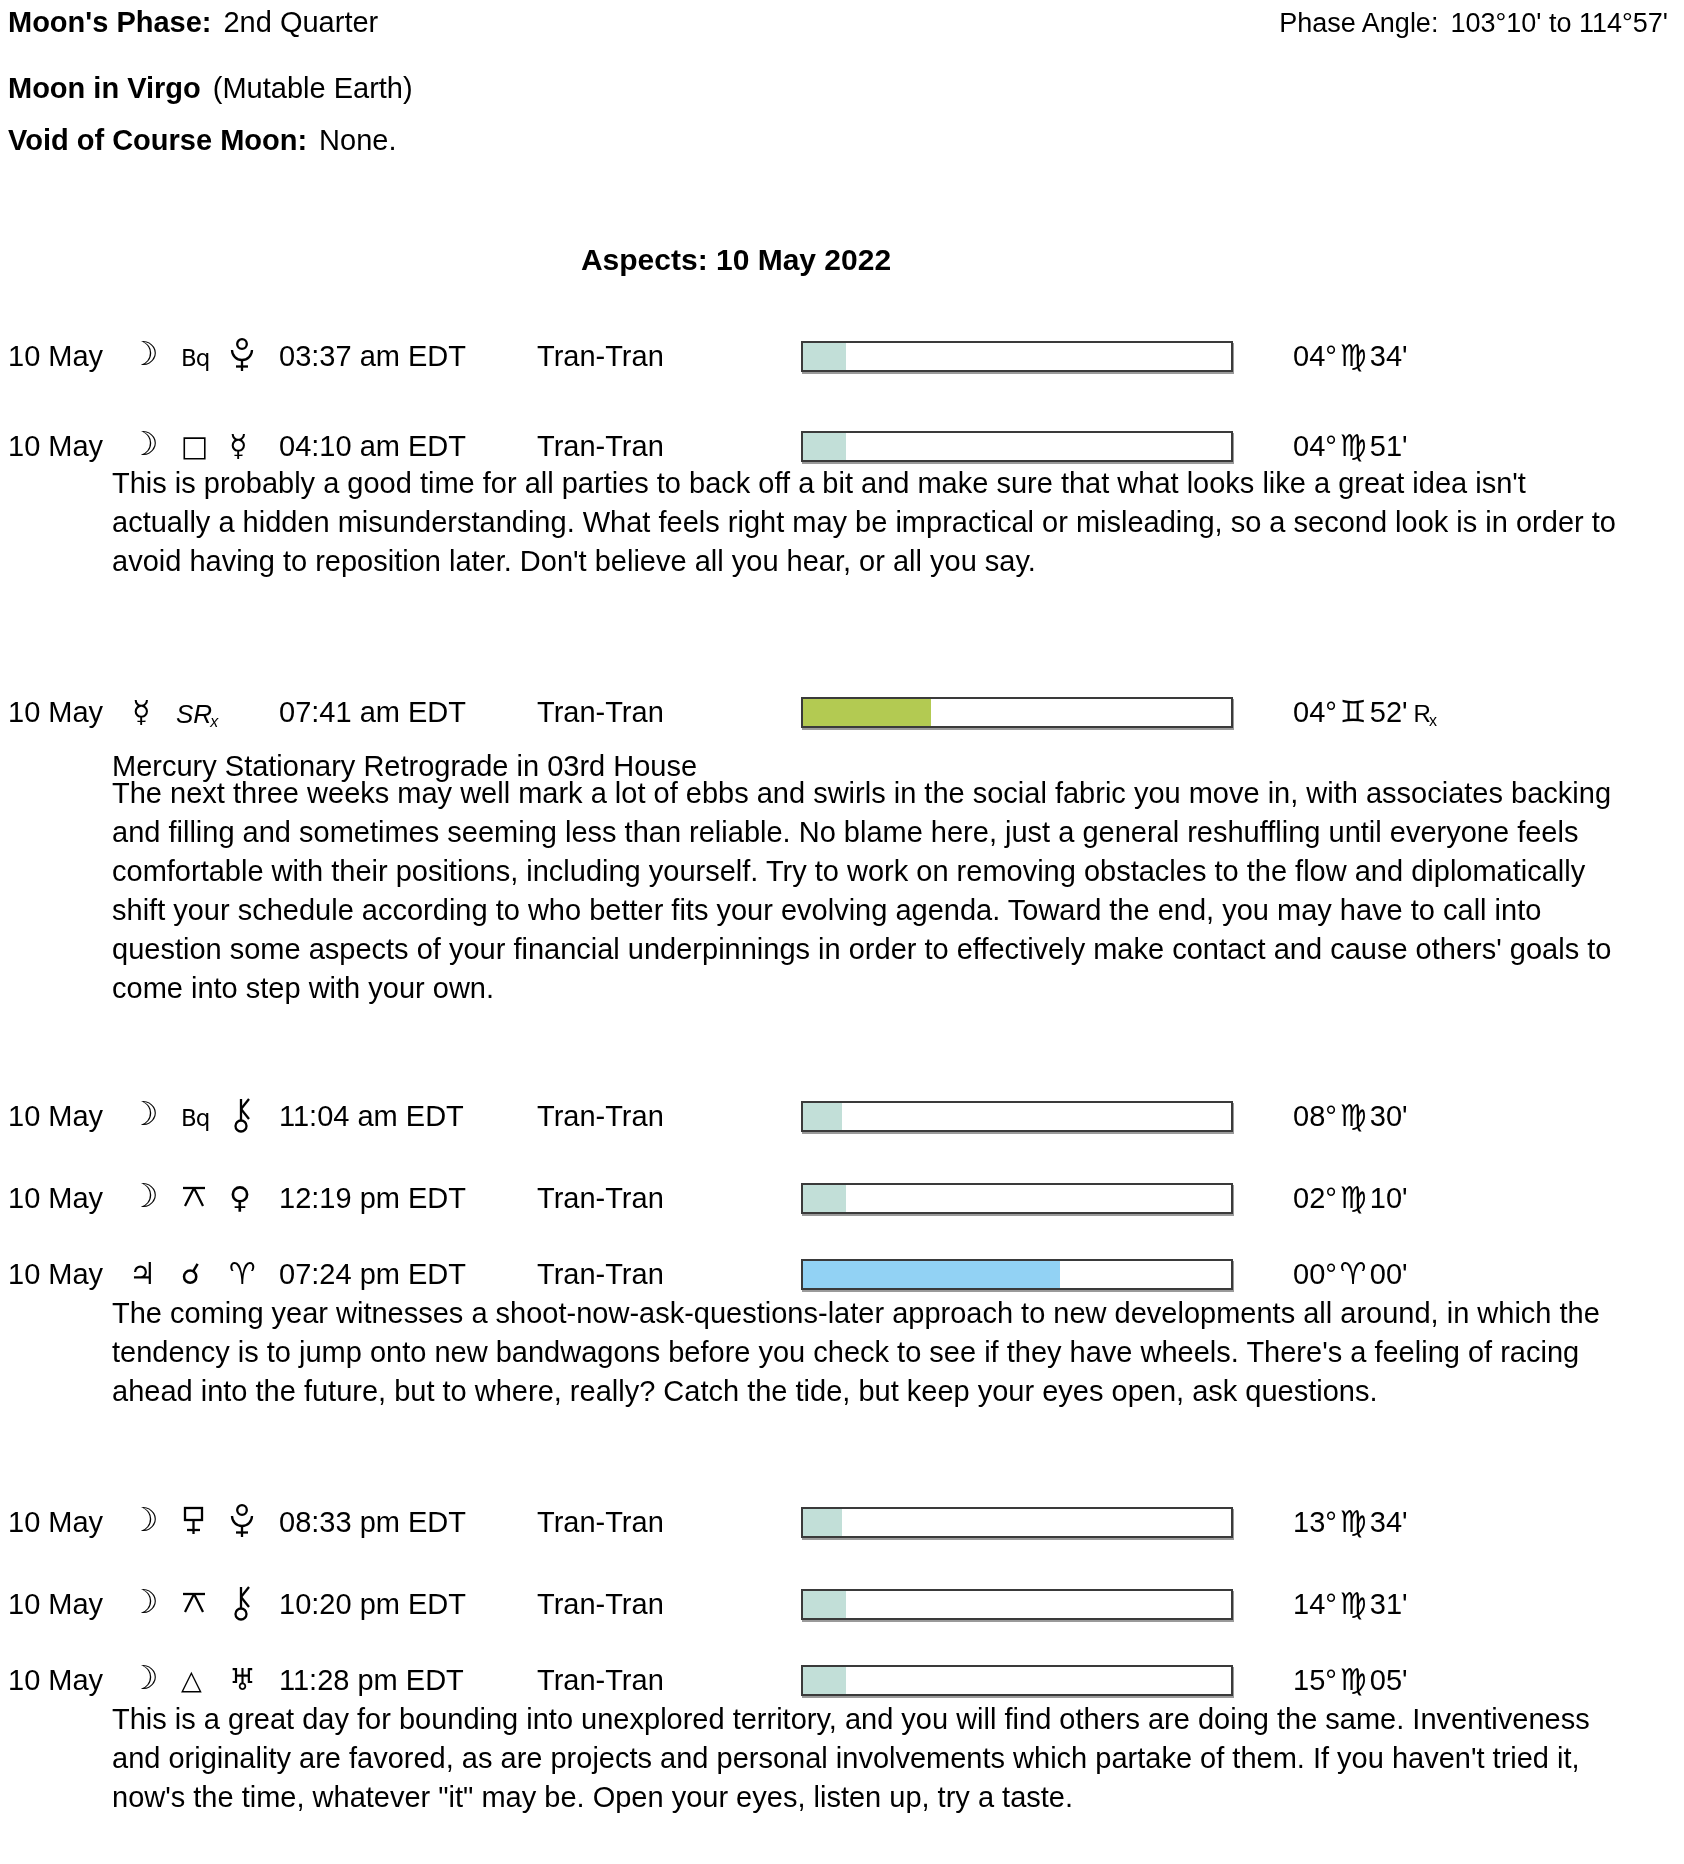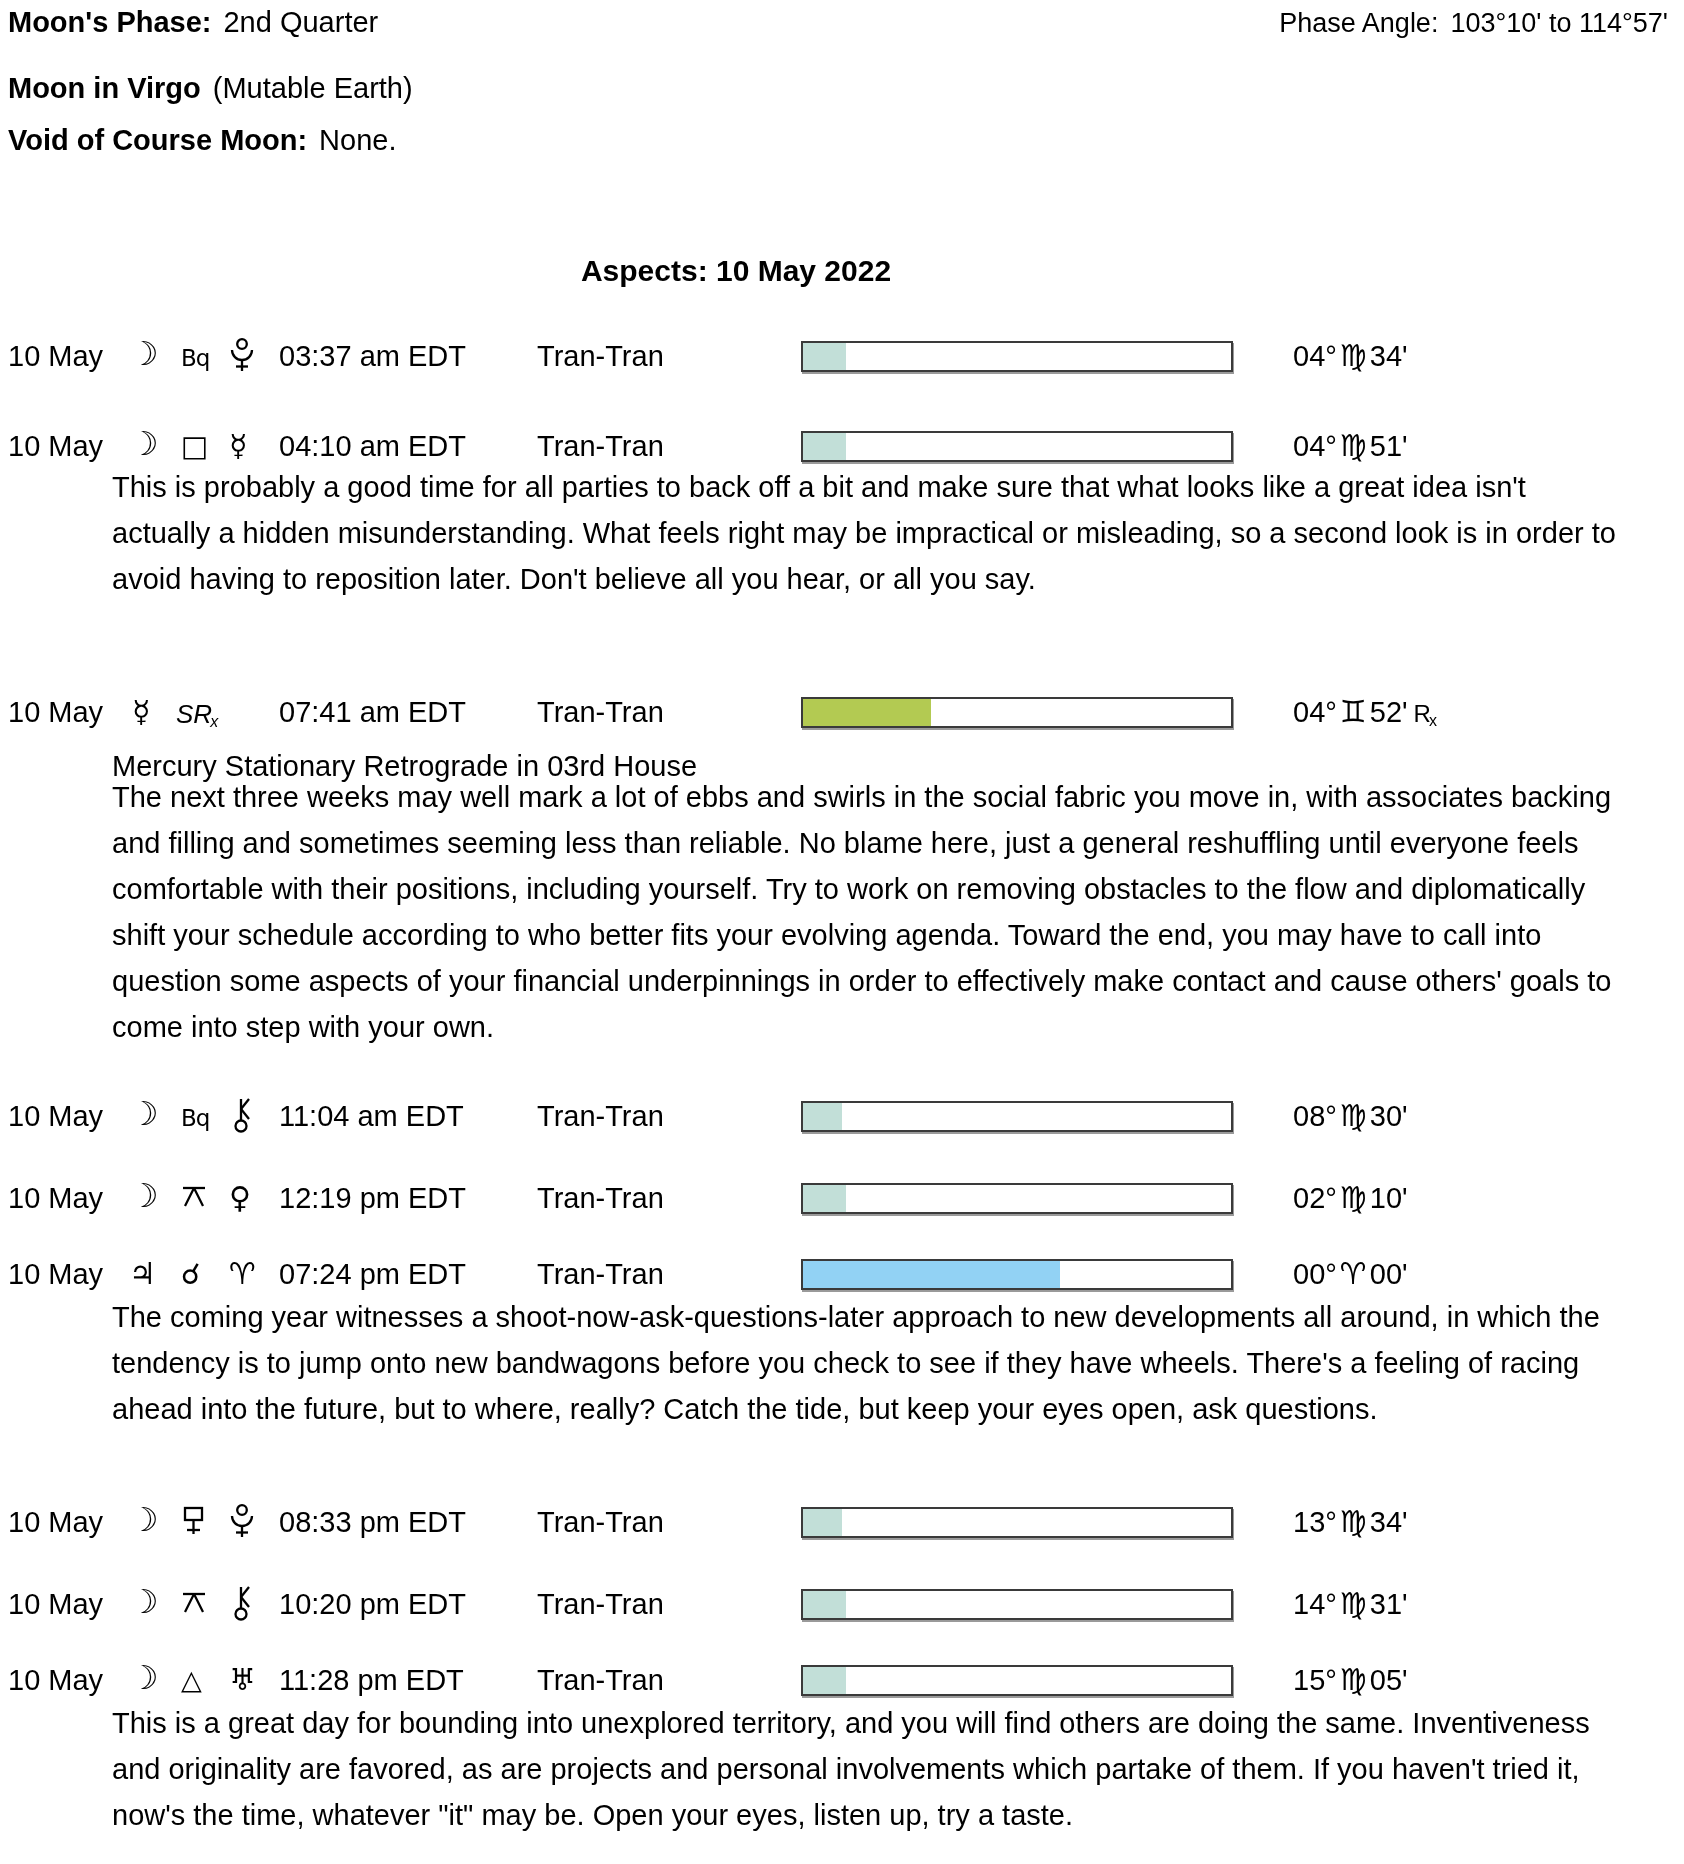--- a/index.html
+++ b/index.html
@@ -8,21 +8,21 @@
     width:1684px;height:1864px;
     font-family:"Liberation Sans","DejaVu Sans",sans-serif;
     font-size:29px;color:#000;overflow:hidden;
   }
   .abs{position:absolute;}
   b,.bold{font-weight:bold;}
   
   .hline{left:8px;white-space:nowrap;}
   .hval{margin-left:12px;font-weight:normal;}
   .phase-angle{top:8px;right:16px;font-size:27px;white-space:nowrap;}
-  .title{top:254px;left:0;width:1472px;text-align:center;font-weight:bold;font-size:30px;}
+  .title{top:243px;left:0;width:1472px;text-align:center;font-weight:bold;font-size:30px;}
   
   .arow{left:0;width:1684px;height:44px;line-height:40px;}
   .arow .c{position:absolute;top:0;white-space:nowrap;}
   .c-date{left:8px;}
   .c-g1{left:129px;font-family:"DejaVu Sans",sans-serif;font-size:33px;top:-2px !important;}
   .c-asp{left:181px;font-family:"DejaVu Sans",sans-serif;font-size:29px;}
   .c-asp.txtsmall{font-size:23px;letter-spacing:-1px;top:2px !important;}
   .c-g2{left:229px;font-family:"DejaVu Sans",sans-serif;font-size:30px;}
   .c-time{left:279px;}
   .c-tran{left:537px;}
@@ -34,21 +34,21 @@
   
   .c-bar{left:801px;top:5px !important;width:428px;height:27px;background:#fff;
          border:2px solid #3a3a3a;box-shadow:1px 2px 0 #9a9a9a;}
   .c-bar .fill{display:block;height:100%;width:0;}
   
   .gsvg{position:absolute;top:1px;}
   .gsvg svg{display:block;}
   .pos-asp{left:179px;}
   .pos-p2{left:227px;}
   
-  .note{left:112px;width:1508px;line-height:46px;font-size:29px;}
+  .note{left:112px;width:1508px;line-height:39px;font-size:29px;}
   .subtitle{left:112px;width:1508px;line-height:39px;font-size:29px;white-space:nowrap;margin-top:12px;}
 </style>
 </head>
 <body>
 
 <div class="abs hline" style="top:6px"><b>Moon's Phase:</b><span class="hval">2nd Quarter</span></div>
 <div class="abs phase-angle"><span>Phase Angle:</span><span class="hval">103°10' to 114°57'</span></div>
 <div class="abs hline" style="top:72px"><b>Moon in Virgo</b><span class="hval">(Mutable Earth)</span></div>
 <div class="abs hline" style="top:124px"><b>Void of Course Moon:</b><span class="hval">None.</span></div>
 

